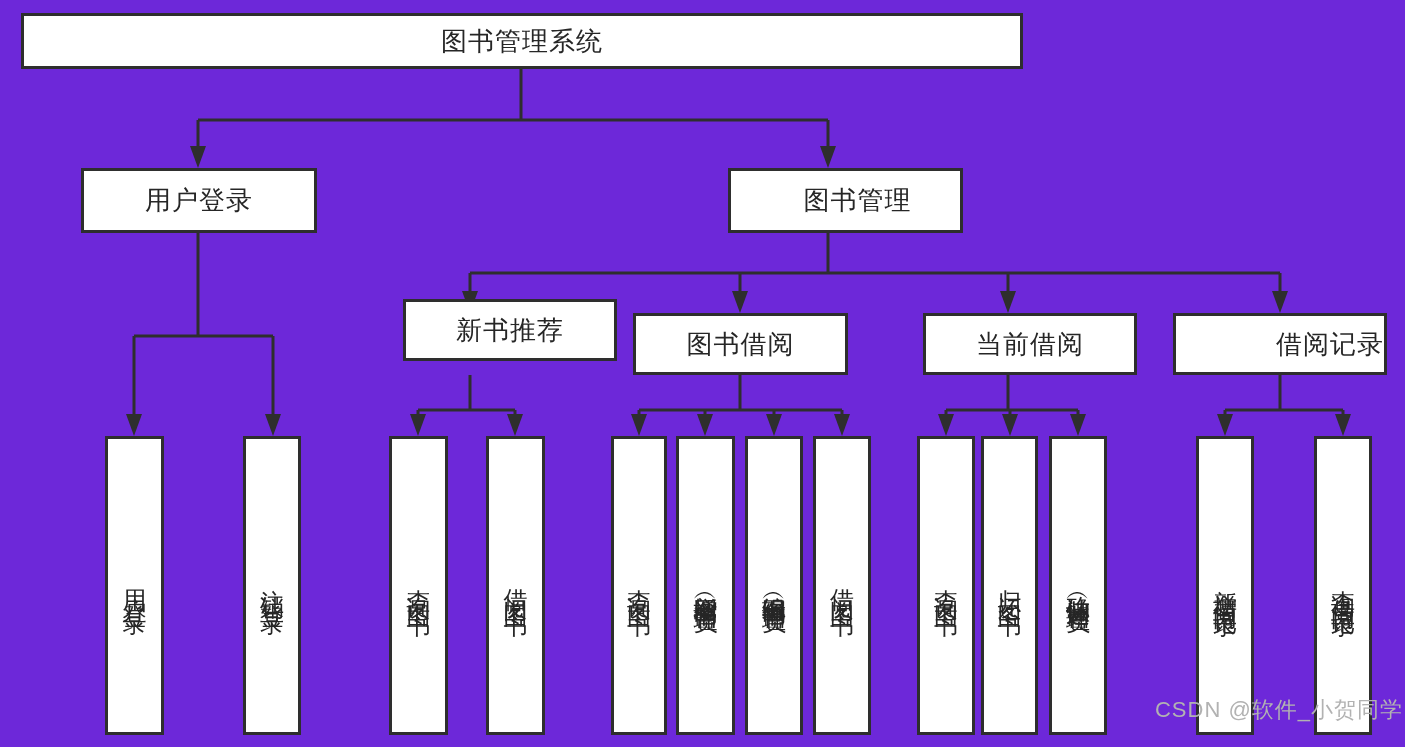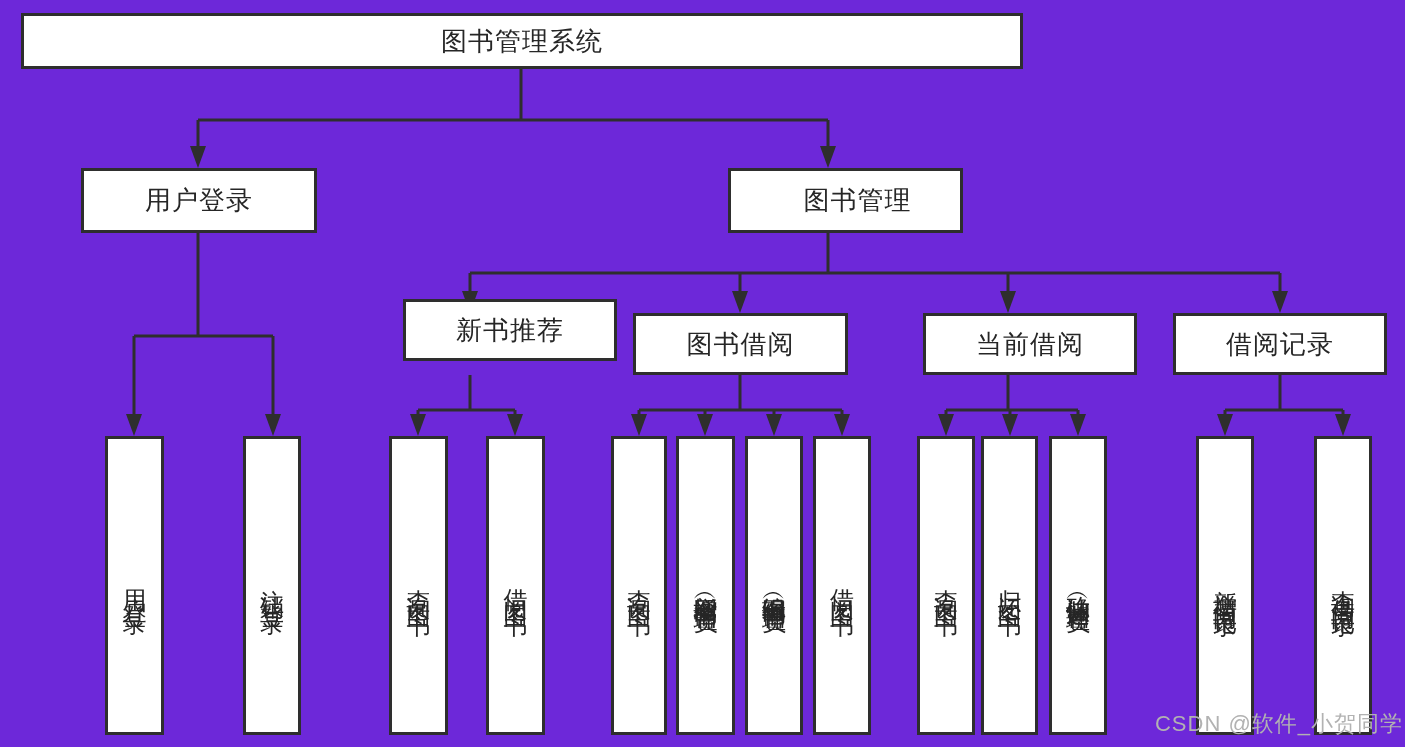--- a/index.html
+++ b/index.html
@@ -28,21 +28,21 @@
     font-size:24px;
     line-height:1;
     color:#262626;
   }
   .sp8{letter-spacing:8px;}
   .sp5{letter-spacing:5px;}
   .sp2{letter-spacing:2px;}
   #connectors{position:absolute;left:0;top:0;width:1405px;height:747px;}
   #watermark{
     position:absolute;
-    right:2px;bottom:8px;
+    right:2px;bottom:22px;
     font-size:22px;
     color:#b2b2b2;
     letter-spacing:1px;
   }
 </style>
 </head>
 <body>
 
 <div id="stage">
 
@@ -99,21 +99,21 @@
 
   <div class="box hbox" style="left:363px;top:299px;width:214px;height:62px;margin-left:40px;">
     <span>新书推荐</span>
   </div>
   <div class="box hbox" style="left:633px;top:313px;width:215px;height:62px;font-family:Liberation Mono, monospace;">
     <span>图书借阅</span>
   </div>
   <div class="box hbox" style="left:903px;top:313px;width:214px;height:62px;margin-left:20px;">
     <span>当前借阅</span>
   </div>
-  <div class="box hbox" style="left:1173px;top:313px;width:214px;height:62px;">
+  <div class="box hbox" style="left:1173px;top:313px;width:214px;height:62px;justify-content:flex-end;">
     <span>借阅记录</span>
   </div>
 
   <div class="box leaf" style="left:105px;width:59px;">
     <span class="vtext sp8">用户登录</span>
   </div>
   <div class="box leaf" style="left:243px;width:58px;">
     <span class="vtext sp8">注销登录</span>
   </div>
 

